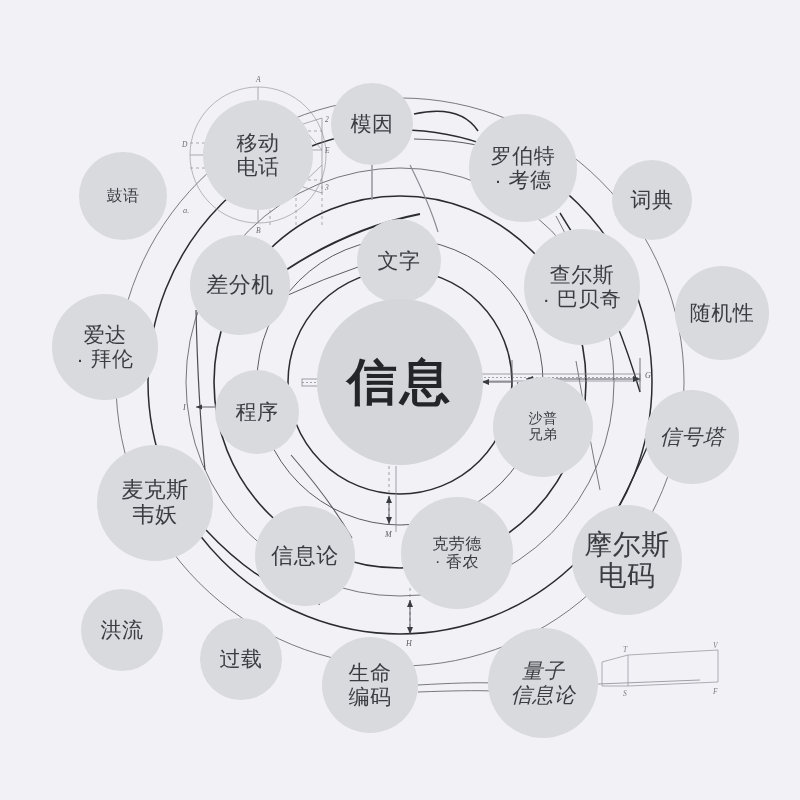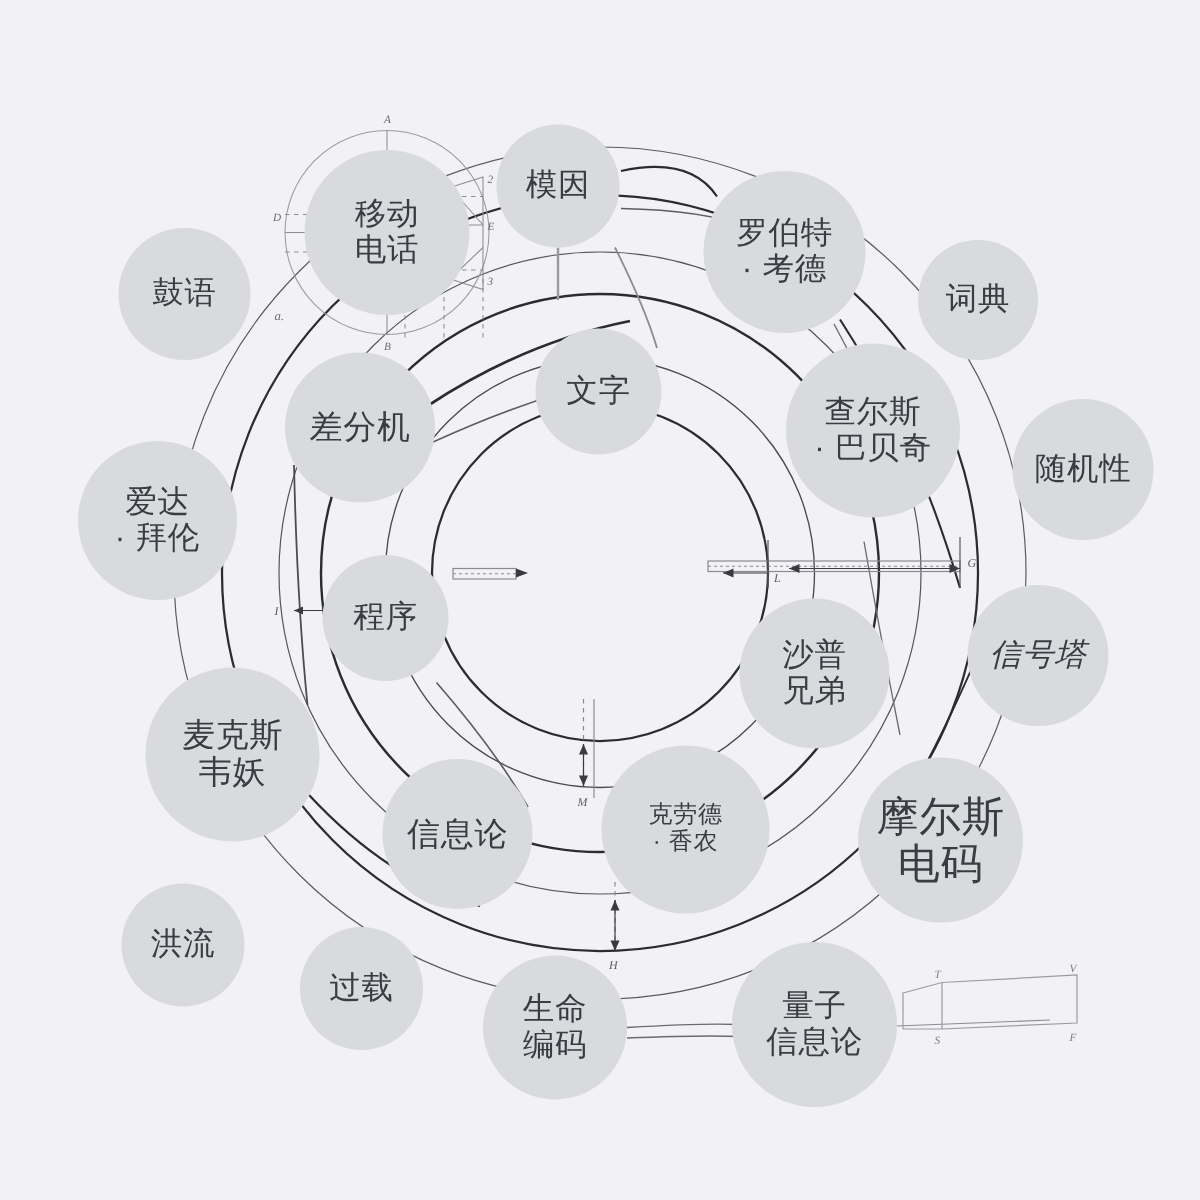--- a/index.html
+++ b/index.html
@@ -162,47 +162,48 @@
       <path d="M602 662 L628 655 L718 650 L718 682 L628 686 L602 686 Z"></path>
       <line x1="628" y1="655" x2="628" y2="686"></line>
       <text x="623" y="652" font-size="7.5" fill="#7d7e85" font-family="'Liberation Serif', serif" font-style="italic" stroke="none">T</text>
       <text x="713" y="648" font-size="7.5" fill="#7d7e85" font-family="'Liberation Serif', serif" font-style="italic" stroke="none">V</text>
       <text x="623" y="696" font-size="7.5" fill="#7d7e85" font-family="'Liberation Serif', serif" font-style="italic" stroke="none">S</text>
       <text x="713" y="694" font-size="7.5" fill="#7d7e85" font-family="'Liberation Serif', serif" font-style="italic" stroke="none">F</text>
     </g>
   </svg>
 
   <div id="bubble-layer">
-      <div class="bubble" style="left: 79px; top: 152px; width: 88px; height: 88px; font-size: 21px;">鼓语</div>
+      <div class="bubble" style="left: 79px; top: 152px; width: 88px; height: 88px; font-size: 16px;">鼓语</div>
       <div class="bubble" style="left: 203px; top: 100px; width: 110px; height: 110px; font-size: 21px;">移动
 电话</div>
       <div class="bubble" style="left: 331px; top: 83px; width: 82px; height: 82px; font-size: 21px;">模因</div>
       <div class="bubble" style="left: 469px; top: 114px; width: 108px; height: 108px; font-size: 21px;">罗伯特
 · 考德</div>
       <div class="bubble" style="left: 612px; top: 160px; width: 80px; height: 80px; font-size: 21px;">词典</div>
       <div class="bubble" style="left: 357px; top: 196px; width: 84px; height: 84px; font-size: 21px; margin-top: 23px;">文字</div>
       <div class="bubble" style="left: 190px; top: 235px; width: 100px; height: 100px; font-size: 22px;">差分机</div>
       <div class="bubble" style="left: 524px; top: 229px; width: 116px; height: 116px; font-size: 21px;">查尔斯
 · 巴贝奇</div>
       <div class="bubble" style="left: 675px; top: 266px; width: 94px; height: 94px; font-size: 21px;">随机性</div>
       <div class="bubble" style="left: 52px; top: 294px; width: 106px; height: 106px; font-size: 21px;">爱达
 · 拜伦</div>
       <div class="bubble" style="left: 215px; top: 370px; width: 84px; height: 84px; font-size: 21px; text-align: right;">程序</div>
-      <div class="bubble" style="left: 493px; top: 399px; width: 100px; height: 100px; font-size: 21px;">沙普
+      <div class="bubble" style="left: 493px; top: 377px; width: 100px; height: 100px; font-size: 14px;">沙普
 兄弟</div>
       <div class="bubble" style="left: 645px; top: 390px; width: 94px; height: 94px; font-size: 21px; font-style: italic;">信号塔</div>
       <div class="bubble" style="left: 97px; top: 445px; width: 116px; height: 116px; font-size: 22px;">麦克斯
 韦妖</div>
       <div class="bubble" style="left: 255px; top: 506px; width: 100px; height: 100px; font-size: 22px;">信息论</div>
       <div class="bubble" style="left: 401px; top: 497px; width: 112px; height: 112px; font-size: 16px;">克劳德
 · 香农</div>
       <div class="bubble" style="left: 572px; top: 505px; width: 110px; height: 110px; font-size: 28px;">摩尔斯
 电码</div>
       <div class="bubble" style="left: 81px; top: 589px; width: 82px; height: 82px; font-size: 21px;">洪流</div>
       <div class="bubble" style="left: 200px; top: 618px; width: 82px; height: 82px; font-size: 21px;">过载</div>
       <div class="bubble" style="left: 322px; top: 637px; width: 96px; height: 96px; font-size: 21px; text-align: center;">生命
 编码</div>
-      <div class="bubble" style="left: 488px; top: 628px; width: 110px; height: 110px; font-size: 21px;">量子
+      <div class="bubble" style="left: 488px; top: 628px; width: 110px; height: 110px; font-size: 21px; font-style: italic;">量子
 信息论</div>
     </div>
 
+  <div class="bubble center" id="center-bubble" style="left: 317px; top: 299px; width: 166px; height: 166px; font-size: 50px;">信息</div>
 
 </div>
 
 </body></html>

